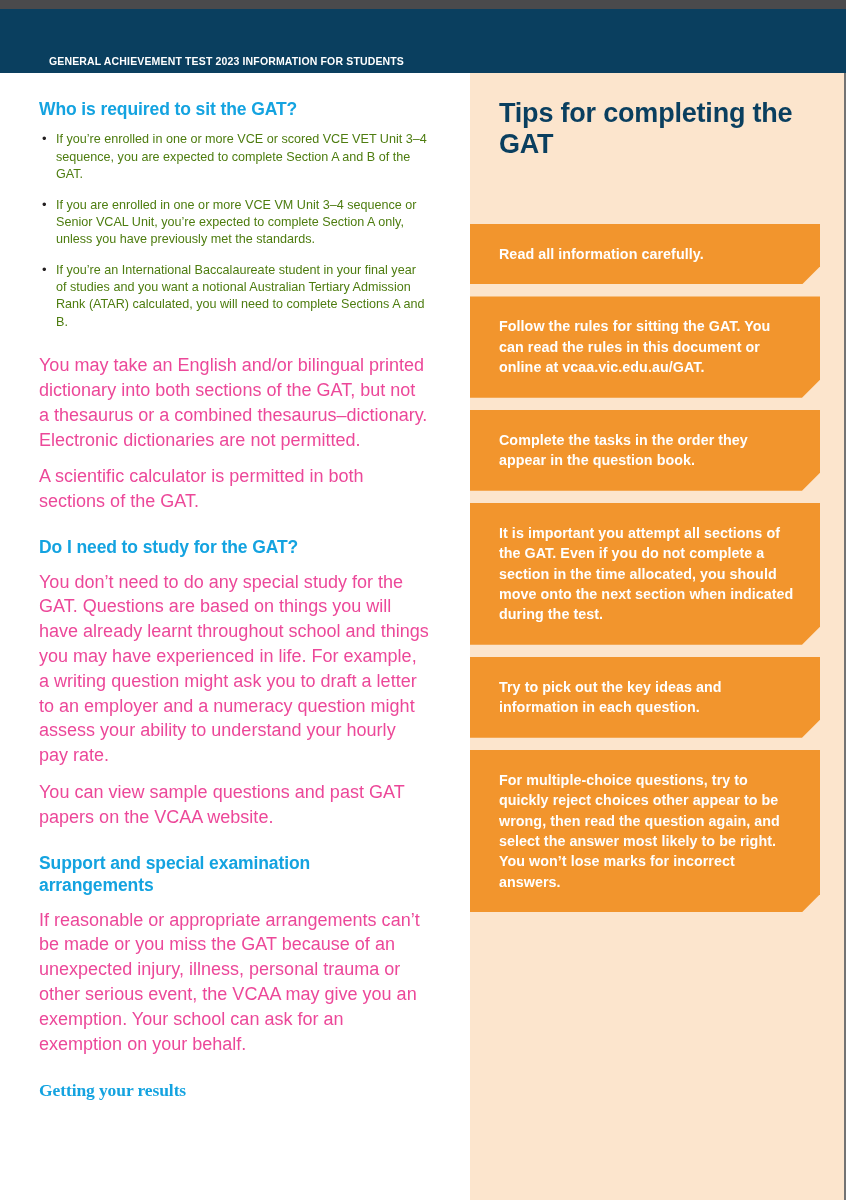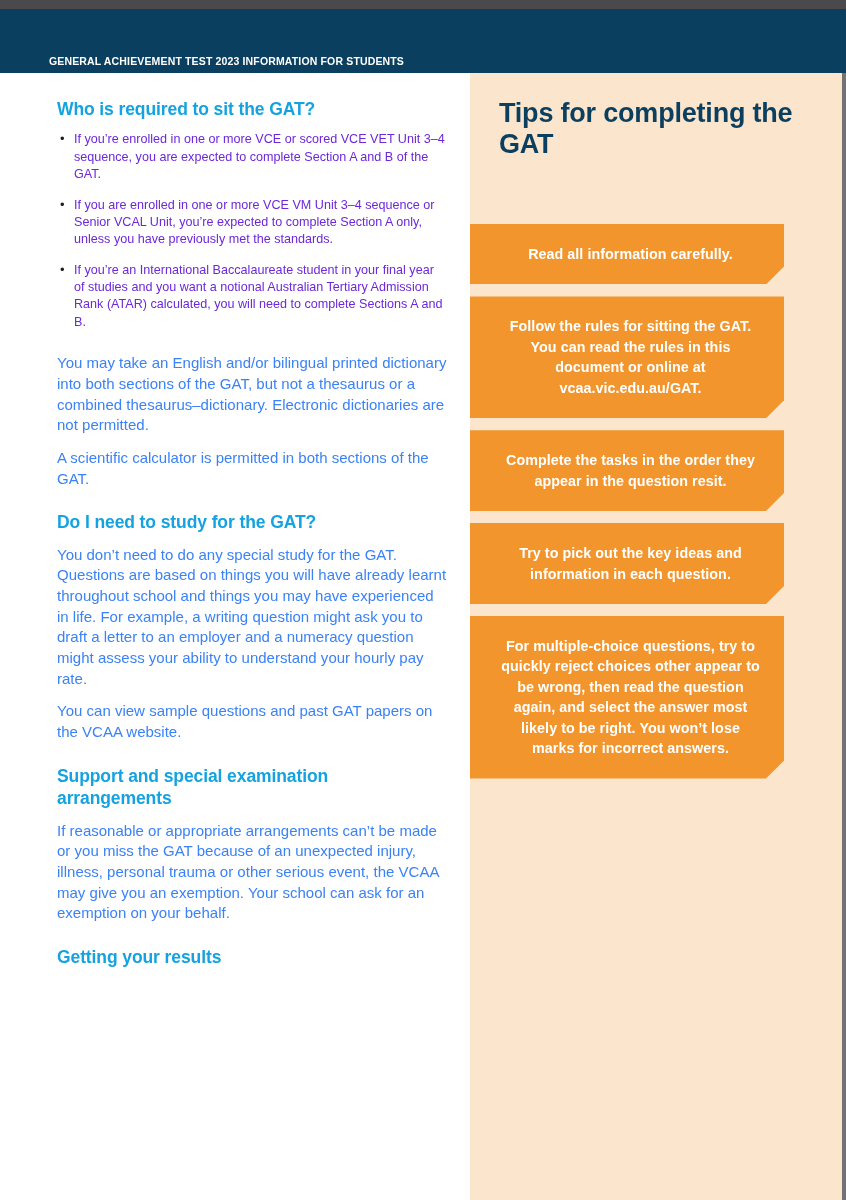--- a/index.html
+++ b/index.html
@@ -50,21 +50,21 @@
   }
 
   
   .tips-panel {
     position: absolute;
     left: 470px;
     top: 73px;
     width: 376px;
     height: 1127px;
     background: #fce5cd;
-    border-right: 4px solid #737373;
+    border-right: 2px solid #737373;
     text-decoration: underline;
   }
 
   .tips-title {
     position: absolute;
     left: 29px;
     top: 25px;
     width: 312px;
     font-size: 27px;
     line-height: 1.16;
@@ -76,102 +76,102 @@
   .tips-list {
     position: absolute;
     left: 0;
     top: 151px;
     width: 376px;
   }
 
   
   .tip {
     position: relative;
-    width: 314px;
+    width: 350px;
     background: #f2952d;
     color: #ffffff;
     font-size: 14.3px;
     font-weight: bold;
     line-height: 1.43;
     letter-spacing: 0.05px;
     padding: 20px 22px 20px 29px;
     margin-bottom: 12px;
     clip-path: polygon(0 0, 100% 0, 100% calc(100% - 18px), calc(100% - 18px) 100%, 0 100%);
-    text-align: center;
   }
 
   
   .content {
     position: absolute;
-    left: 57px;
+    left: 39px;
     top: 98px;
     width: 390px;
   }
 
   .sec-heading {
     color: #14a3e0;
     font-size: 17.5px;
     font-weight: bold;
     line-height: 1.28;
     letter-spacing: -0.1px;
     margin-bottom: 11px;
   }
 
   .body-text {
-    color: #3b82f6;
-    font-size: 15px;
+    color: #ec4899;
+    font-size: 18px;
     line-height: 1.38;
     letter-spacing: 0.01px;
     margin-bottom: 12px;
   }
 
   ul.bullets {
     list-style: none;
     margin-bottom: 12px;
   }
 
   ul.bullets li {
     position: relative;
-    color: #6d28d9;
+    color: #4d7c0f;
     font-size: 12.6px;
     line-height: 1.38;
     padding-left: 17px;
     margin-bottom: 13px;
   }
 
   ul.bullets li:before {
     content: "\2022";
     position: absolute;
     left: 3px;
     top: -1px;
     font-size: 13px;
     color: #231f20;
   }
 
   .section { margin-bottom: 22px; }
-  .section:last-child { margin-bottom: 0; }
+  .section:last-child { margin-bottom: 0; font-family: Liberation Serif, serif; }
   .body-text:last-child { margin-bottom: 0; }
 </style>
 </head>
 <body>
 
 <div id="page">
 
   <div class="top-strip"></div>
 
   <div class="header-band">
     <div class="header-title">GENERAL ACHIEVEMENT TEST 2023 INFORMATION FOR STUDENTS</div>
   </div>
 
   <div class="tips-panel">
     <div class="tips-title">Tips for completing the GAT</div>
     <div class="tips-list">
         <div class="tip">Read all information carefully.</div>
         <div class="tip">Follow the rules for sitting the GAT. You can read the rules in this document or online at vcaa.vic.edu.au/GAT.</div>
-        <div class="tip">Complete the tasks in the order they appear in the question resit.</div>
+        <div class="tip">Complete the tasks in the order they appear in the question book.</div>
+        <div class="tip">It is important you attempt all sections of the GAT. Even if you do not complete a section in the time allocated, you should move onto the next section when indicated during the test.</div>
         <div class="tip">Try to pick out the key ideas and information in each question.</div>
         <div class="tip">For multiple-choice questions, try to quickly reject choices other appear to be wrong, then read the question again, and select the answer most likely to be right. You won’t lose marks for incorrect answers.</div>
       </div>
   </div>
 
   <div class="content">
       <div class="section">
         <h2 class="sec-heading">Who is required to sit the GAT?</h2>
         <ul class="bullets">
           <li>If you’re enrolled in one or more VCE or scored VCE VET Unit 3–4 sequence, you are expected to complete Section A and B of the GAT.</li>

